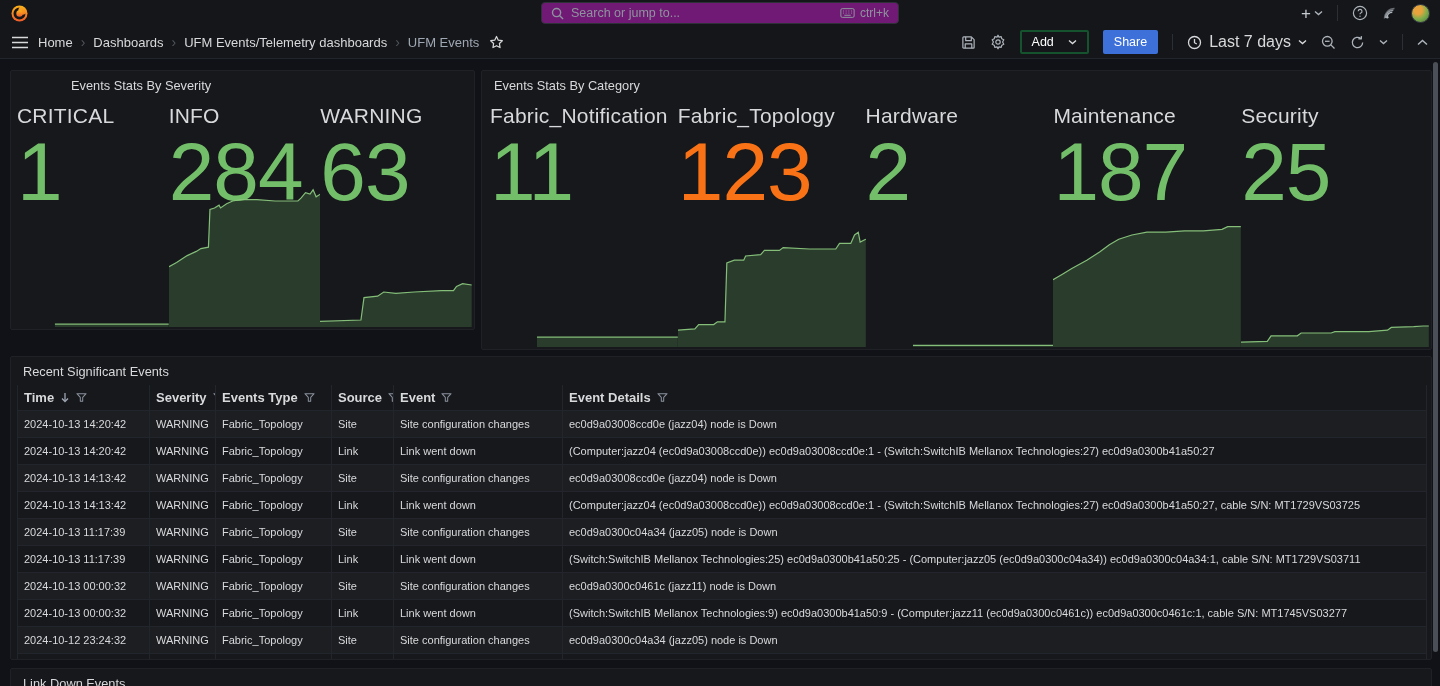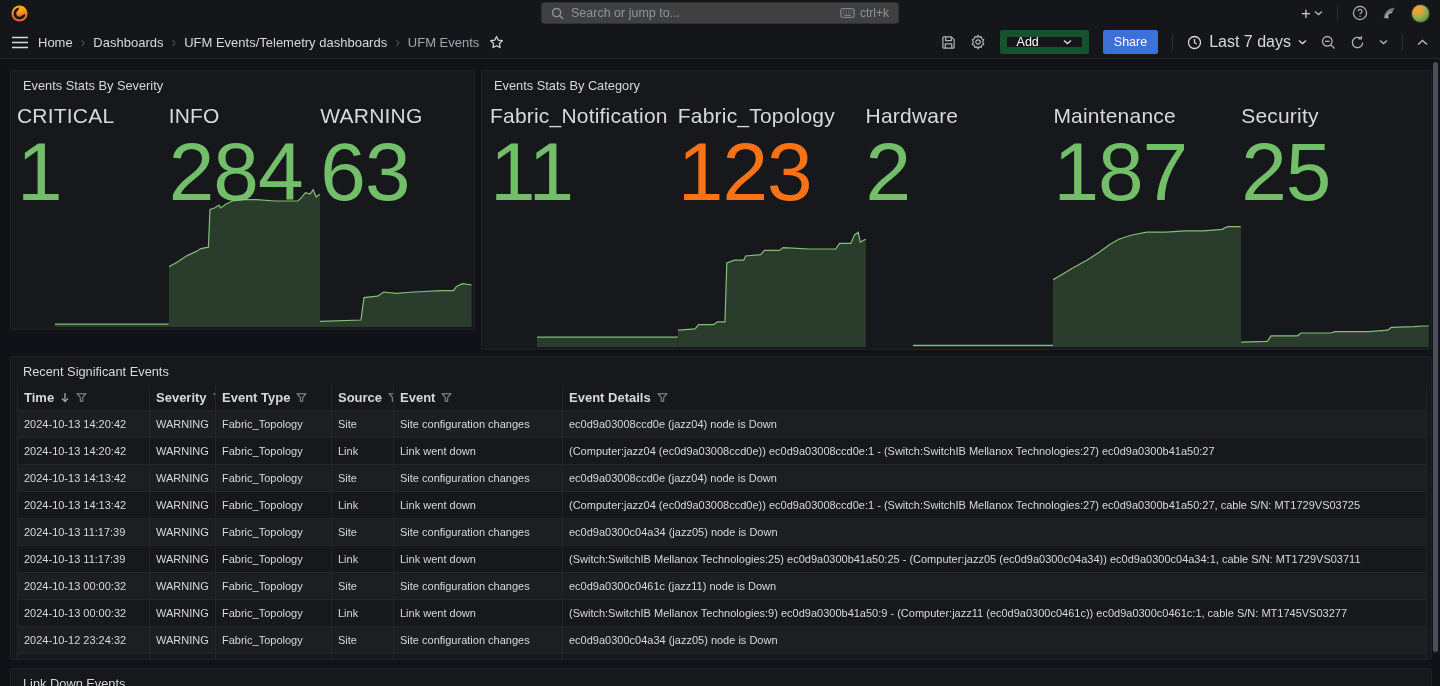--- a/index.html
+++ b/index.html
@@ -14,21 +14,21 @@
   svg { display:block; }
 
   
   .navbar {
     position:absolute; top:0; left:0; right:0; height:26px;
     background:#141619; display:flex; align-items:center; padding:0 10px;
   }
   .nav-spacer { flex:1; }
   .searchbox {
     position:absolute; left:50%; top:2px; transform:translateX(-50%);
-    width:358px; height:22px; background:#404040; border:1px solid #2e3138;
+    width:358px; height:22px; background:#701a75; border:1px solid #2e3138;
     border-radius:4px; display:flex; align-items:center; gap:7px; padding:0 9px;
     font-size:12.5px; color:#8e949e; cursor:pointer;
   }
   .searchbox .ph { flex:1; }
   .shortcut { display:flex; align-items:center; gap:5px; color:#8e949e; font-size:12px; }
   .nav-right { display:flex; align-items:center; gap:14px; }
   .icon-btn { display:flex; align-items:center; gap:3px; color:#aeb4bc; cursor:pointer; background:none; border:none; font-family:inherit; }
   .plus-glyph { font-size:17px; line-height:1; color:#c7ccd2; }
   .vdiv { width:1px; height:16px; background:#2c2f36; }
   .avatar {
@@ -42,39 +42,39 @@
     position:absolute; top:26px; left:0; right:0; height:33px;
     background:#141619; border-bottom:1px solid #22252b;
     display:flex; align-items:center; padding:0 12px; gap:10px;
   }
   .breadcrumb { display:flex; align-items:center; gap:8px; font-size:13px; }
   .crumb { color:#d8d9da; cursor:pointer; white-space:nowrap; }
   .crumb.current { color:#9fa7b3; cursor:default; }
   .crumb-sep { color:#50545c; font-size:14px; }
   .toolbar { margin-left:auto; display:flex; align-items:center; gap:14px; }
   .btn-outline {
-    display:flex; align-items:center; gap:24px; height:24px; padding:0 10px;
-    background:transparent; border:7px solid #14532d; border-radius:2px;
+    display:flex; align-items:center; gap:14px; height:24px; padding:0 10px;
+    background:transparent; border:2px solid #14532d; border-radius:2px;
     color:#ffffff; font-size:12.5px; font-weight:500; font-family:inherit; cursor:pointer;
   }
   .btn-primary {
     height:24px; padding:0 11px; border:none; border-radius:2px;
     color:#ffffff; font-size:12.5px; font-weight:500; font-family:inherit; cursor:pointer;
   }
   .timepicker { display:flex; align-items:center; gap:7px; color:#d8d9da; font-size:16px; cursor:pointer; }
 
   
   .panel {
     position:absolute; background:#16181c; border:1px solid #1f2126; border-radius:2px;
   }
   .panel-title {
     padding:7px 12px 5px 12px; font-size:12.8px; font-weight:500; color:#d8d9da;
     white-space:nowrap; cursor:pointer; width:max-content;
   }
-  #panel-severity { left:10px; top:70px;  width:465px; height:260px; }
+  #panel-severity { left:10px; top:70px;  width:465px; height:260px;padding-left:48px; }
   #panel-category { left:481px; top:70px; width:951px; height:280px; }
   #panel-events   { left:10px; top:356px; width:1422px; height:304px; overflow:hidden; }
   #panel-linkdown { left:10px; top:668px; width:1422px; height:44px; }
 
   
   .stats-row { position:absolute; top:30px; bottom:1px; right:2px; display:flex; }
   #panel-severity .stats-row { left:6px; }
   #panel-category .stats-row { left:8px; }
   .stat { flex:1 1 0; min-width:0; position:relative; }
   .stat-label { margin-top:3px; font-size:21px; color:#d8d9da; letter-spacing:.2px; white-space:nowrap; overflow:hidden; }
@@ -344,21 +344,21 @@
             <path d="M1 1.8 H11 L7.3 5.9 V10 H4.7 V5.9 Z"></path>
           </svg>
       </div>
       <div class="th">
         <span>Severity</span>
         <svg class="filter-ic" width="11" height="11" viewBox="0 0 12 12" fill="none" stroke="#9fa7b3" stroke-width="1.1" stroke-linejoin="round">
             <path d="M1 1.8 H11 L7.3 5.9 V10 H4.7 V5.9 Z"></path>
           </svg>
       </div>
       <div class="th">
-        <span>Event Type</span>
+        <span>Events Type</span>
         <svg class="filter-ic" width="11" height="11" viewBox="0 0 12 12" fill="none" stroke="#9fa7b3" stroke-width="1.1" stroke-linejoin="round">
             <path d="M1 1.8 H11 L7.3 5.9 V10 H4.7 V5.9 Z"></path>
           </svg>
       </div>
       <div class="th">
         <span>Source</span>
         <svg class="filter-ic" width="11" height="11" viewBox="0 0 12 12" fill="none" stroke="#9fa7b3" stroke-width="1.1" stroke-linejoin="round">
             <path d="M1 1.8 H11 L7.3 5.9 V10 H4.7 V5.9 Z"></path>
           </svg>
       </div>

